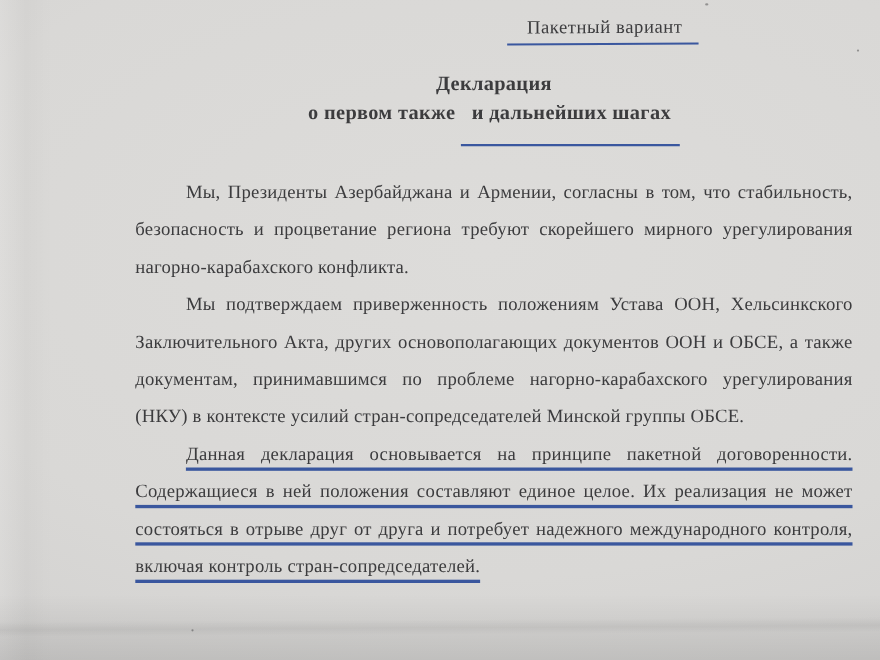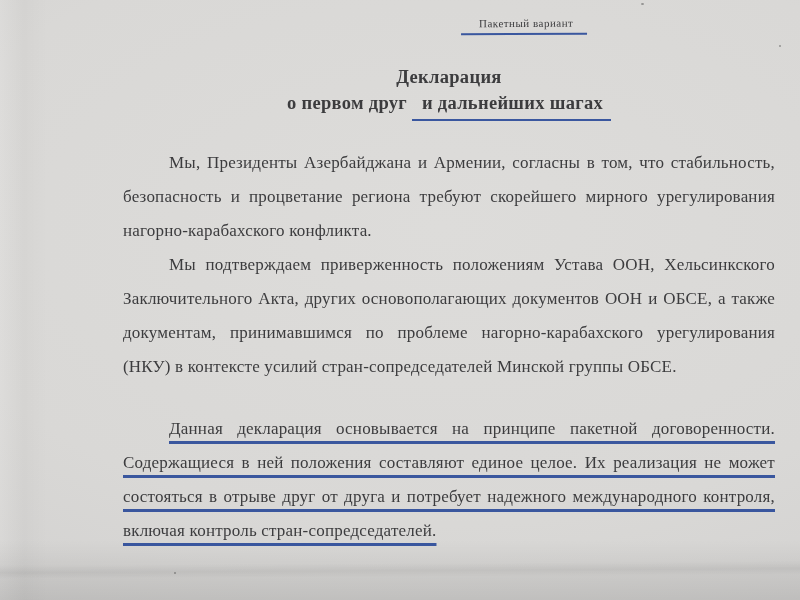--- a/index.html
+++ b/index.html
@@ -33,77 +33,76 @@
   .doc {
     position: relative;
     padding: 13px 25px 0 123px;
   }
   .label-row {
     padding-left: 338px;
     height: 30px;
   }
   .corner-label {
     display: inline-block;
-    font-size: 11px;
+    font-size: 17px;
     letter-spacing: 0.5px;
     padding: 2px 14px 4px 18px;
     border-bottom: 2.5px solid rgba(35, 68, 150, 0.88);
     transform: rotate(-0.3deg);
   }
   .title {
     margin-top: 21px;
     text-align: center;
     font-weight: bold;
     font-size: 18.5px;
     line-height: 26px;
     letter-spacing: 0.3px;
   }
   .pen-underline-block {
     display: inline-block;
-    padding: 0 8px 3px 10px;
+    padding: 0 8px 15px 10px;
     border-bottom: 2.5px solid rgba(35, 68, 150, 0.88);
   }
   .body-text {
     margin-top: 25px;
     font-size: 17px;
     line-height: 34px;
     text-align: justify;
     letter-spacing: 0.2px;
   }
   .para {
     margin: 0;
     text-indent: 46px;
   }
   .pen-underlined {
     text-decoration: underline;
     text-decoration-color: rgba(35, 68, 150, 0.88);
     text-decoration-thickness: 2.5px;
     text-underline-offset: 7px;
-    margin-top: 28px;
   }
   
   .speck { position: absolute; background: rgba(60,60,60,0.45); border-radius: 50%; }
   .speck-1 { left: 641px; top: 3px;  width: 3px; height: 2px; }
   .speck-2 { left: 779px; top: 45px; width: 2px; height: 2px; }
   .speck-3 { left: 174px; top: 572px; width: 2px; height: 2px; }
 </style>
 </head>
 <body>
 
 <div class="photo">
   <div class="doc">
 
     <div class="label-row">
       <span class="corner-label">Пакетный вариант</span>
     </div>
 
     <div class="title">
       <div>Декларация</div>
       <div>
-        <span>о первом друг</span>
+        <span>о первом также</span>
         <span class="pen-underline-block">и дальнейших шагах</span>
       </div>
     </div>
 
     <div class="body-text">
       <p class="para">Мы, Президенты Азербайджана и Армении, согласны в том, что стабильность, безопасность и процветание региона требуют скорейшего мирного урегулирования нагорно-карабахского конфликта.</p>
       <p class="para">Мы подтверждаем приверженность положениям Устава ООН, Хельсинкского Заключительного Акта, других основополагающих документов ООН и ОБСЕ, а также документам, принимавшимся по проблеме нагорно-карабахского урегулирования (НКУ) в контексте усилий стран-сопредседателей Минской группы ОБСЕ.</p>
       <p class="para pen-underlined">Данная декларация основывается на принципе пакетной договоренности. Содержащиеся в ней положения составляют единое целое. Их реализация не может состояться в отрыве друг от друга и потребует надежного международного контроля, включая контроль стран-сопредседателей.</p>
     </div>
 

